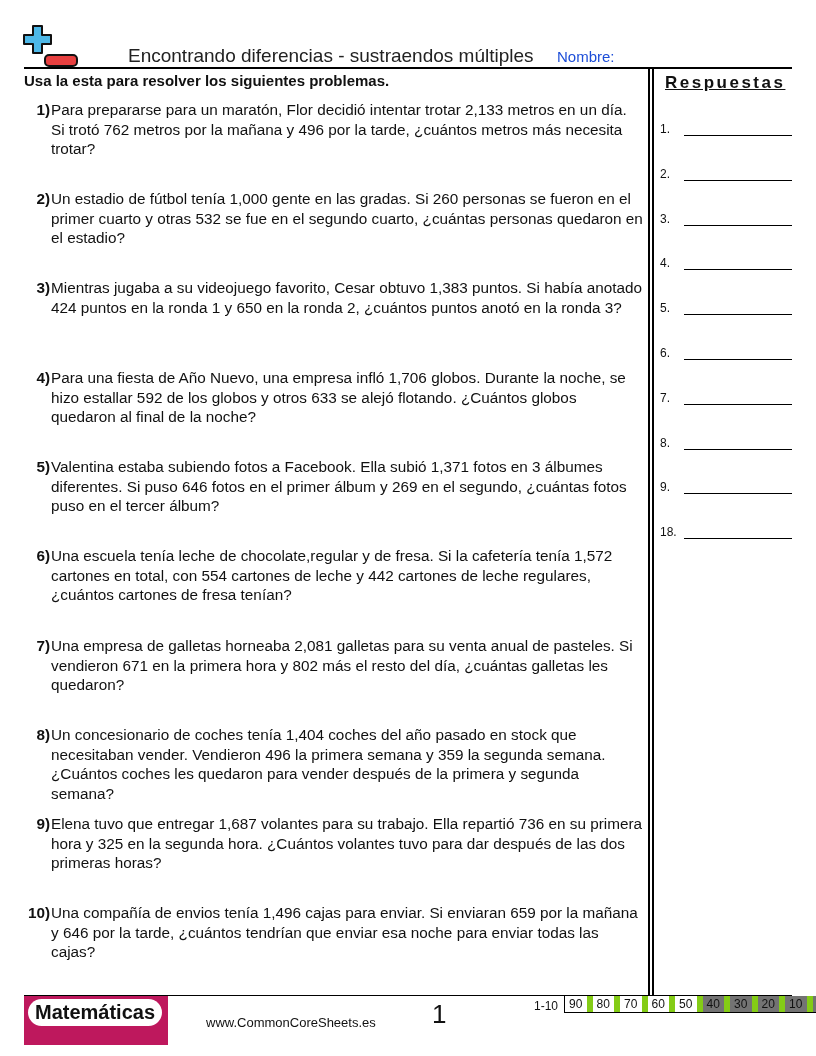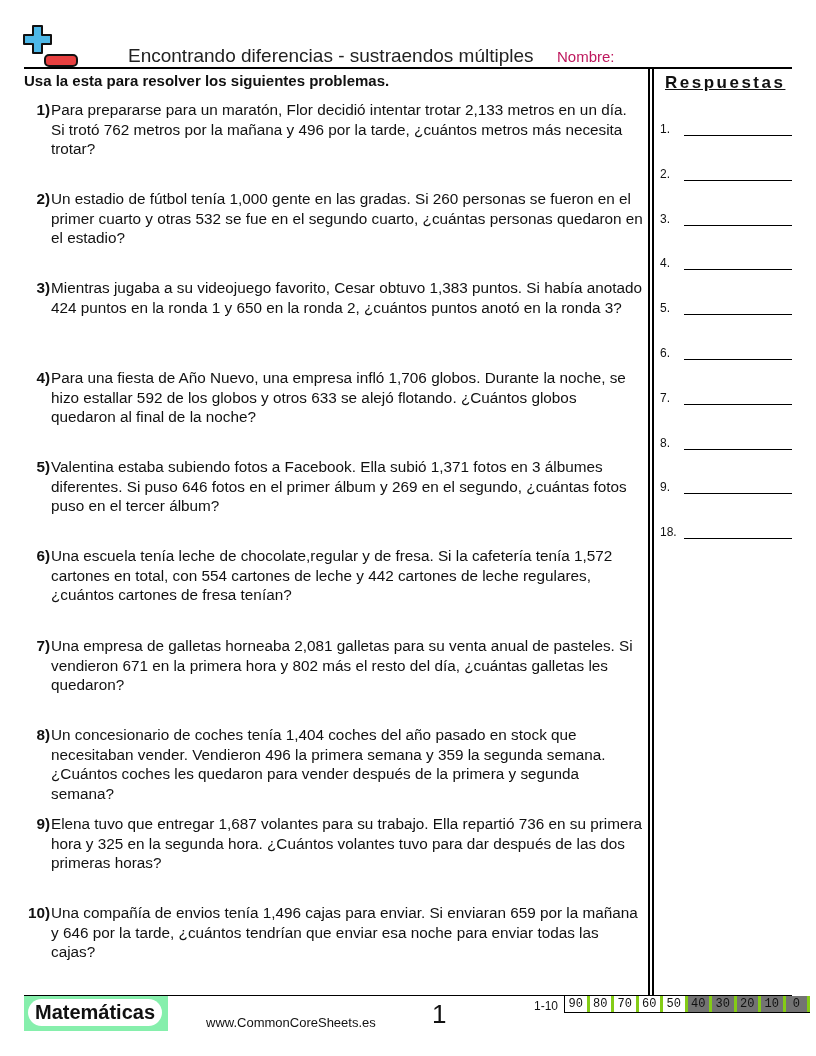--- a/index.html
+++ b/index.html
@@ -1,41 +1,41 @@
 <!DOCTYPE html>
 <html><head>
 <meta charset="utf-8">
 <style>
   html, body { margin: 0; padding: 0; background: #fff; }
   body { width: 816px; height: 1056px; position: relative; overflow: hidden;
          font-family: "Liberation Sans", sans-serif; color: #111; }
   .logo { position: absolute; left: 23px; top: 24px; width: 56px; height: 44px; }
   .title { position: absolute; left: 128px; top: 45px; font-size: 19px; color: #222; }
-  .name-label { position: absolute; left: 557px; top: 48px; font-size: 15px; color: #be185d; }
+  .name-label { position: absolute; left: 557px; top: 48px; font-size: 15px; color: #1d4ed8; }
   .header-rule { position: absolute; left: 24px; top: 67px; width: 768px; height: 2px; background: #000; }
   .instructions { position: absolute; left: 24px; top: 72px; font-size: 15px; font-weight: bold; }
   .divider { position: absolute; left: 648px; top: 69px; width: 2px; height: 927px; background: #000; }
   .divider2 { position: absolute; left: 652px; top: 69px; width: 2px; height: 927px; background: #000; }
   .answers-title { position: absolute; left: 665px; top: 73px; font-size: 17px; font-weight: bold;
                    letter-spacing: 2.5px; text-decoration: underline; }
   .answer-line { position: absolute; left: 660px; width: 132px; height: 20px; }
   .answer-line .num { position: absolute; left: 0; bottom: 2px; font-size: 12px; }
   .answer-line .blank { position: absolute; left: 24px; right: 0; bottom: 2px; height: 1px; background: #000; }
   .problem { position: absolute; left: 24px; width: 620px; font-size: 15.3px; line-height: 19.5px; }
   .problem .pnum { position: absolute; left: 0; width: 26px; text-align: right; font-weight: bold; }
   .problem .ptext { margin-left: 27px; display: block; }
   .footer-rule { position: absolute; left: 24px; top: 995px; width: 768px; height: 1px; background: #000; }
-  .footer-brand { position: absolute; left: 24px; top: 996px; width: 144px; height: 35px; background: #86efac; }
+  .footer-brand { position: absolute; left: 24px; top: 996px; width: 144px; height: 49px; background: #be185d; }
   .footer-brand span { position: absolute; left: 4px; top: 3px; width: 134px; height: 27px; background: #fff;
                        border-radius: 14px; font-weight: bold; font-size: 20px; text-align: center; line-height: 27px; }
   .footer-url { position: absolute; left: 174px; top: 1015px; font-size: 13px; margin-left: 32px; }
   .page-num { position: absolute; left: 432px; top: 999px; font-size: 26px; }
   .score-label { position: absolute; left: 534px; top: 999px; font-size: 12px; }
   .score-table { position: absolute; left: 564px; top: 996px; display: flex; border-left: 1px solid #000; border-bottom: 1px solid #000; }
-  .score-cell { width: 21.5px; height: 16px; border-right: 3px solid #84cc16; font-size: 12px; text-align: center; line-height: 16px; font-family: Liberation Mono, monospace; }
+  .score-cell { width: 21.5px; height: 16px; border-right: 6px solid #84cc16; font-size: 12px; text-align: center; line-height: 16px; }
   .score-cell.low { background: #737373; }
 </style>
 </head>
 <body>
 
 <svg class="logo" viewBox="0 0 56 44">
   <path d="M10 2 h9 v9 h9 v9 h-9 v9 h-9 v-9 h-9 v-9 h9 z" fill="#4db8e8" stroke="#111" stroke-width="2" stroke-linejoin="round"></path>
   <rect x="22" y="31" width="32" height="11" rx="4" fill="#e84040" stroke="#111" stroke-width="2"></rect>
 </svg>
 <div class="title">Encontrando diferencias - sustraendos múltiples</div>

